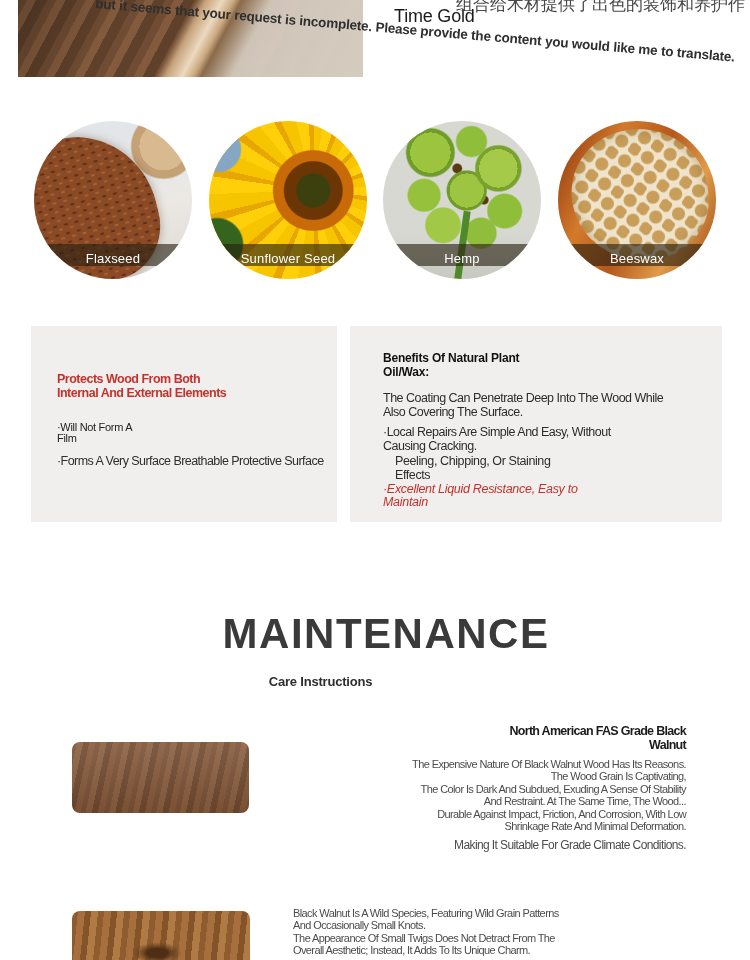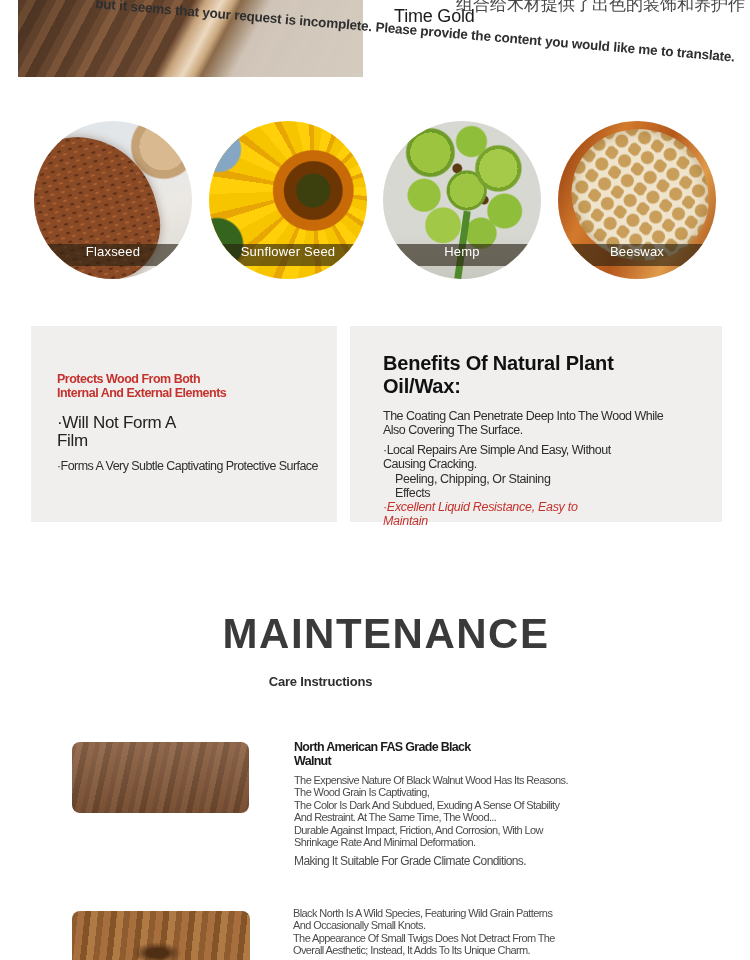--- a/index.html
+++ b/index.html
@@ -31,21 +31,21 @@
 
   
   .circle{
     top:121px;width:158px;height:158px;border-radius:50%;overflow:hidden;
     position:absolute;
   }
   .photo{position:absolute;inset:0;}
   .band{
     position:absolute;left:0;right:0;top:123px;height:22px;
     background:var(--band-overlay, rgba(40,32,18,.62));
-    display:flex;align-items:flex-start;justify-content:center;z-index:3;
+    display:flex;align-items:flex-end;justify-content:center;z-index:3;
   }
   .band span{color:#fff;font-size:13px;letter-spacing:.2px;}
 
   
   .ph-flax{background:
     radial-gradient(circle at 82% 16%, #d9b98f 0 13%, #c5a276 13% 17%, rgba(0,0,0,0) 18%),
     linear-gradient(160deg, #e3e6e8 0 38%, #ece9e4 60%, #dcd8d2 100%);}
   .seed-mass{
     position:absolute;left:-18px;top:14px;width:140px;height:150px;
     transform:rotate(-14deg);
@@ -98,24 +98,24 @@
     background-size:23px 20px;
     background-position:0 0, 11.5px 10px;
     box-shadow:inset 0 0 14px rgba(120,80,30,.4);
   }
 
   
   .info-box{background:var(--box-bg,#f0efee);position:absolute;top:326px;height:196px;box-sizing:border-box;}
   .box-left{left:31px;width:306px;padding:30px 10px 0 26px;}
   .box-right{left:350px;width:372px;padding:26px 10px 0 33px;}
   .box-title{font-weight:bold;color:#111;font-size:14px;line-height:1.15;letter-spacing:-0.2px;}
-  .box-right .box-title{font-size:20px;}
+  .box-right .box-title{font-size:12px;}
   .red{color:var(--accent-red,#c5322d);}
   .hl-red{font-weight:bold;font-size:12.5px;line-height:1.1;letter-spacing:-0.5px;margin-top:17px;}
-  .bullet-lg{font-size:17px;line-height:1.08;color:#222;margin-top:13px;letter-spacing:-0.3px;}
+  .bullet-lg{font-size:11px;line-height:1.08;color:#222;margin-top:21px;letter-spacing:-0.3px;}
   .bullet-sm{font-size:12.5px;color:#2e2e2e;margin-top:9px;letter-spacing:-0.55px;white-space:pre;}
   .box-line{font-size:12.5px;line-height:1.12;color:#2d2d2d;letter-spacing:-0.5px;margin-top:11px;}
   .box-line.tight{margin-top:6px;}
   .box-sub{font-size:12.5px;line-height:1.12;color:#2d2d2d;letter-spacing:-0.4px;margin-left:12px;margin-top:1px;}
   .hl-red2{font-size:12.5px;line-height:1.1;letter-spacing:-0.3px;margin-top:1px;font-style:italic;}
 
   
   .maint-title{
     left:0;width:750px;top:610px;text-align:center;
     font-size:42px;font-weight:bold;letter-spacing:1.5px;color:#3a3a3a;padding-left:11px;
@@ -130,21 +130,21 @@
       linear-gradient(180deg, rgba(255,255,255,.10), rgba(0,0,0,.10)),
       repeating-linear-gradient(102deg, #7b5236 0 5px, #8b5f40 5px 11px, #70492e 11px 17px, #86593a 17px 23px);
   }
   .thumb-2{
     left:72px;top:911px;width:178px;height:70px;
     background:
       radial-gradient(ellipse 34px 15px at 48% 60%, #4f2f14 0 30%, rgba(90,55,25,.55) 50%, rgba(0,0,0,0) 72%),
       repeating-linear-gradient(96deg, #8f5c30 0 6px, #a76f3d 6px 13px, #845328 13px 19px, #b07a45 19px 26px);
   }
   .sec-text{position:absolute;width:392px;}
-  .sec-1{left:294px;top:740px;}
+  .sec-1{left:294px;top:724px;text-align:right;}
   .sec-2{left:293px;top:907px;}
   .sec-heading{font-size:12.5px;font-weight:bold;line-height:1.12;letter-spacing:-0.7px;color:#1c1c1c;}
   .sec-body{font-size:11px;line-height:1.13;letter-spacing:-0.6px;color:#4c4c4c;margin-top:6px;}
   .sec-footer{font-size:12px;letter-spacing:-0.6px;color:#4c4c4c;margin-top:5px;}
   .sec-2 .sec-body{margin-top:0;}
 </style>
 </head>
 <body>
 
 <div class="abs hero-wood"></div>
@@ -182,21 +182,21 @@
   <div class="band">
     <span>Beeswax</span>
   </div>
 </div>
 
 <div class="info-box box-left">
   <div class="hl-red red preline">Protects Wood From Both
 Internal And External Elements</div>
   <div class="bullet-lg preline">·Will Not Form A
 Film</div>
-  <div class="bullet-sm">·Forms A Very Subtle Captivating Protective Surface</div>
+  <div class="bullet-sm">·Forms A Very Surface Breathable Protective Surface</div>
 </div>
 
 <div class="info-box box-right">
   <div class="box-title preline">Benefits Of Natural Plant
 Oil/Wax:</div>
   <div class="box-line preline">The Coating Can Penetrate Deep Into The Wood While
 Also Covering The Surface.</div>
   <div class="box-line tight preline">·Local Repairs Are Simple And Easy, Without
 Causing Cracking.</div>
   <div class="box-sub preline">Peeling, Chipping, Or Staining
@@ -216,17 +216,17 @@
 The Wood Grain Is Captivating,
 The Color Is Dark And Subdued, Exuding A Sense Of Stability
 And Restraint. At The Same Time, The Wood...
 Durable Against Impact, Friction, And Corrosion, With Low
 Shrinkage Rate And Minimal Deformation.</div>
   <div class="sec-footer">Making It Suitable For Grade Climate Conditions.</div>
 </div>
 
 <div class="thumb thumb-2"></div>
 <div class="sec-text sec-2">
-  <div class="sec-body preline">Black North Is A Wild Species, Featuring Wild Grain Patterns
+  <div class="sec-body preline">Black Walnut Is A Wild Species, Featuring Wild Grain Patterns
 And Occasionally Small Knots.
 The Appearance Of Small Twigs Does Not Detract From The
 Overall Aesthetic; Instead, It Adds To Its Unique Charm.</div>
 </div>
 
 </body></html>

